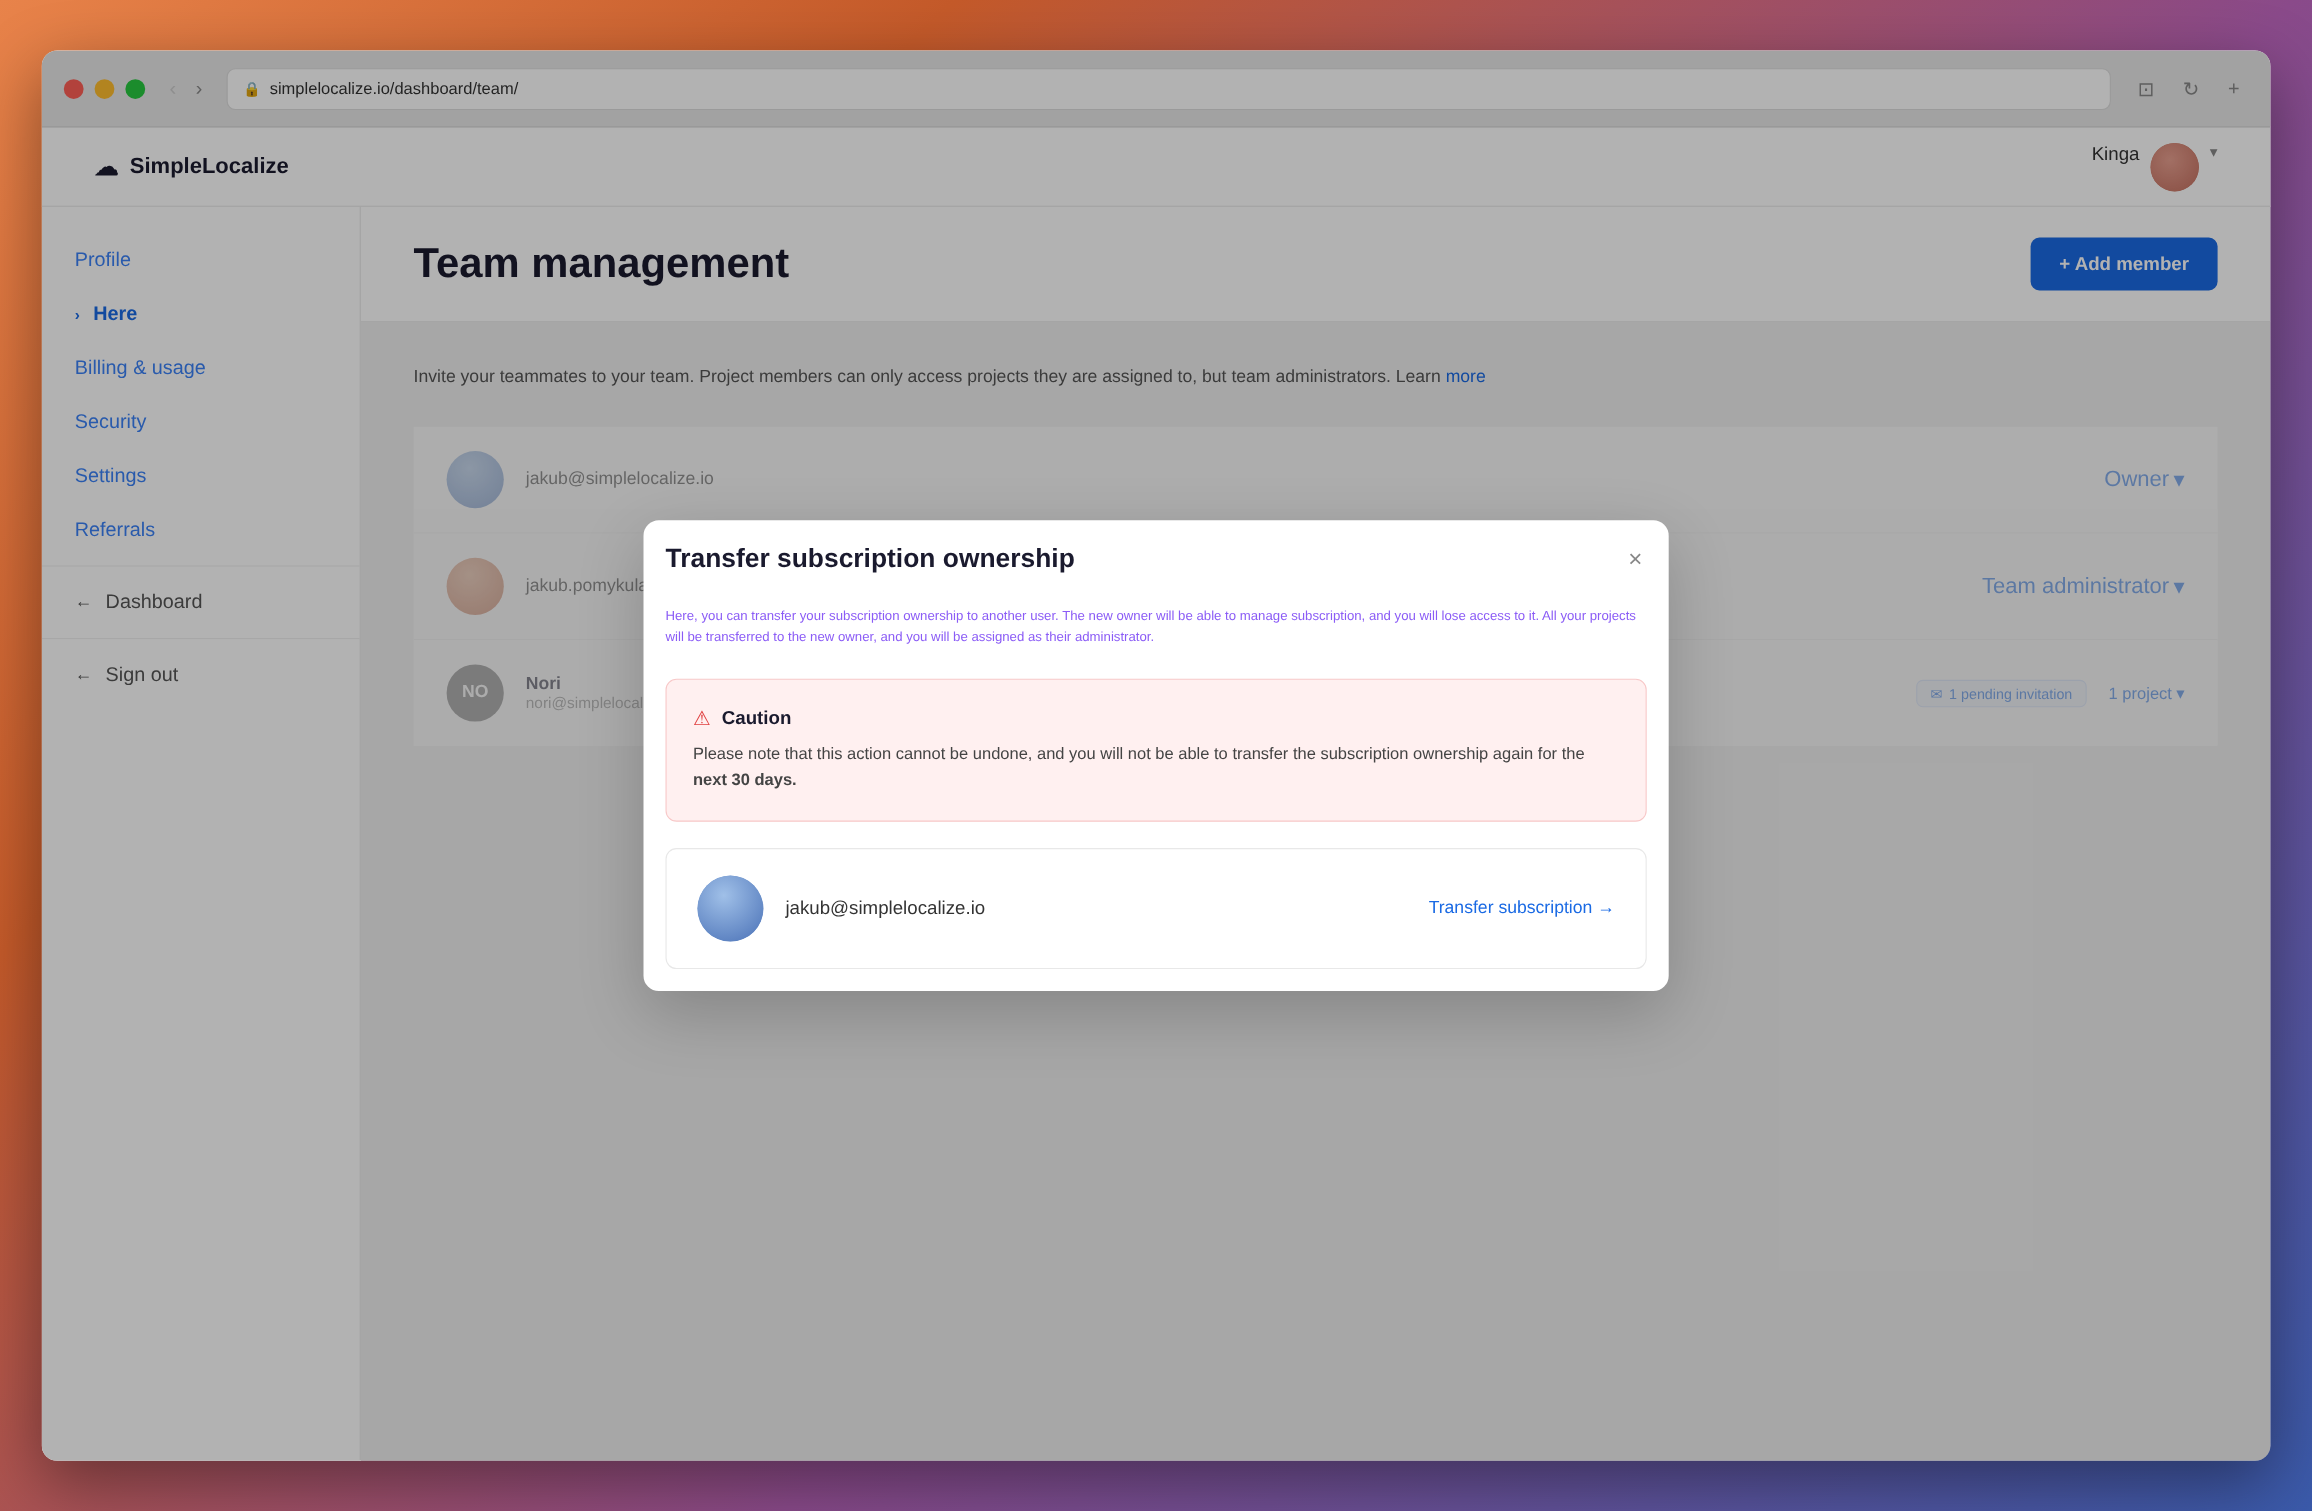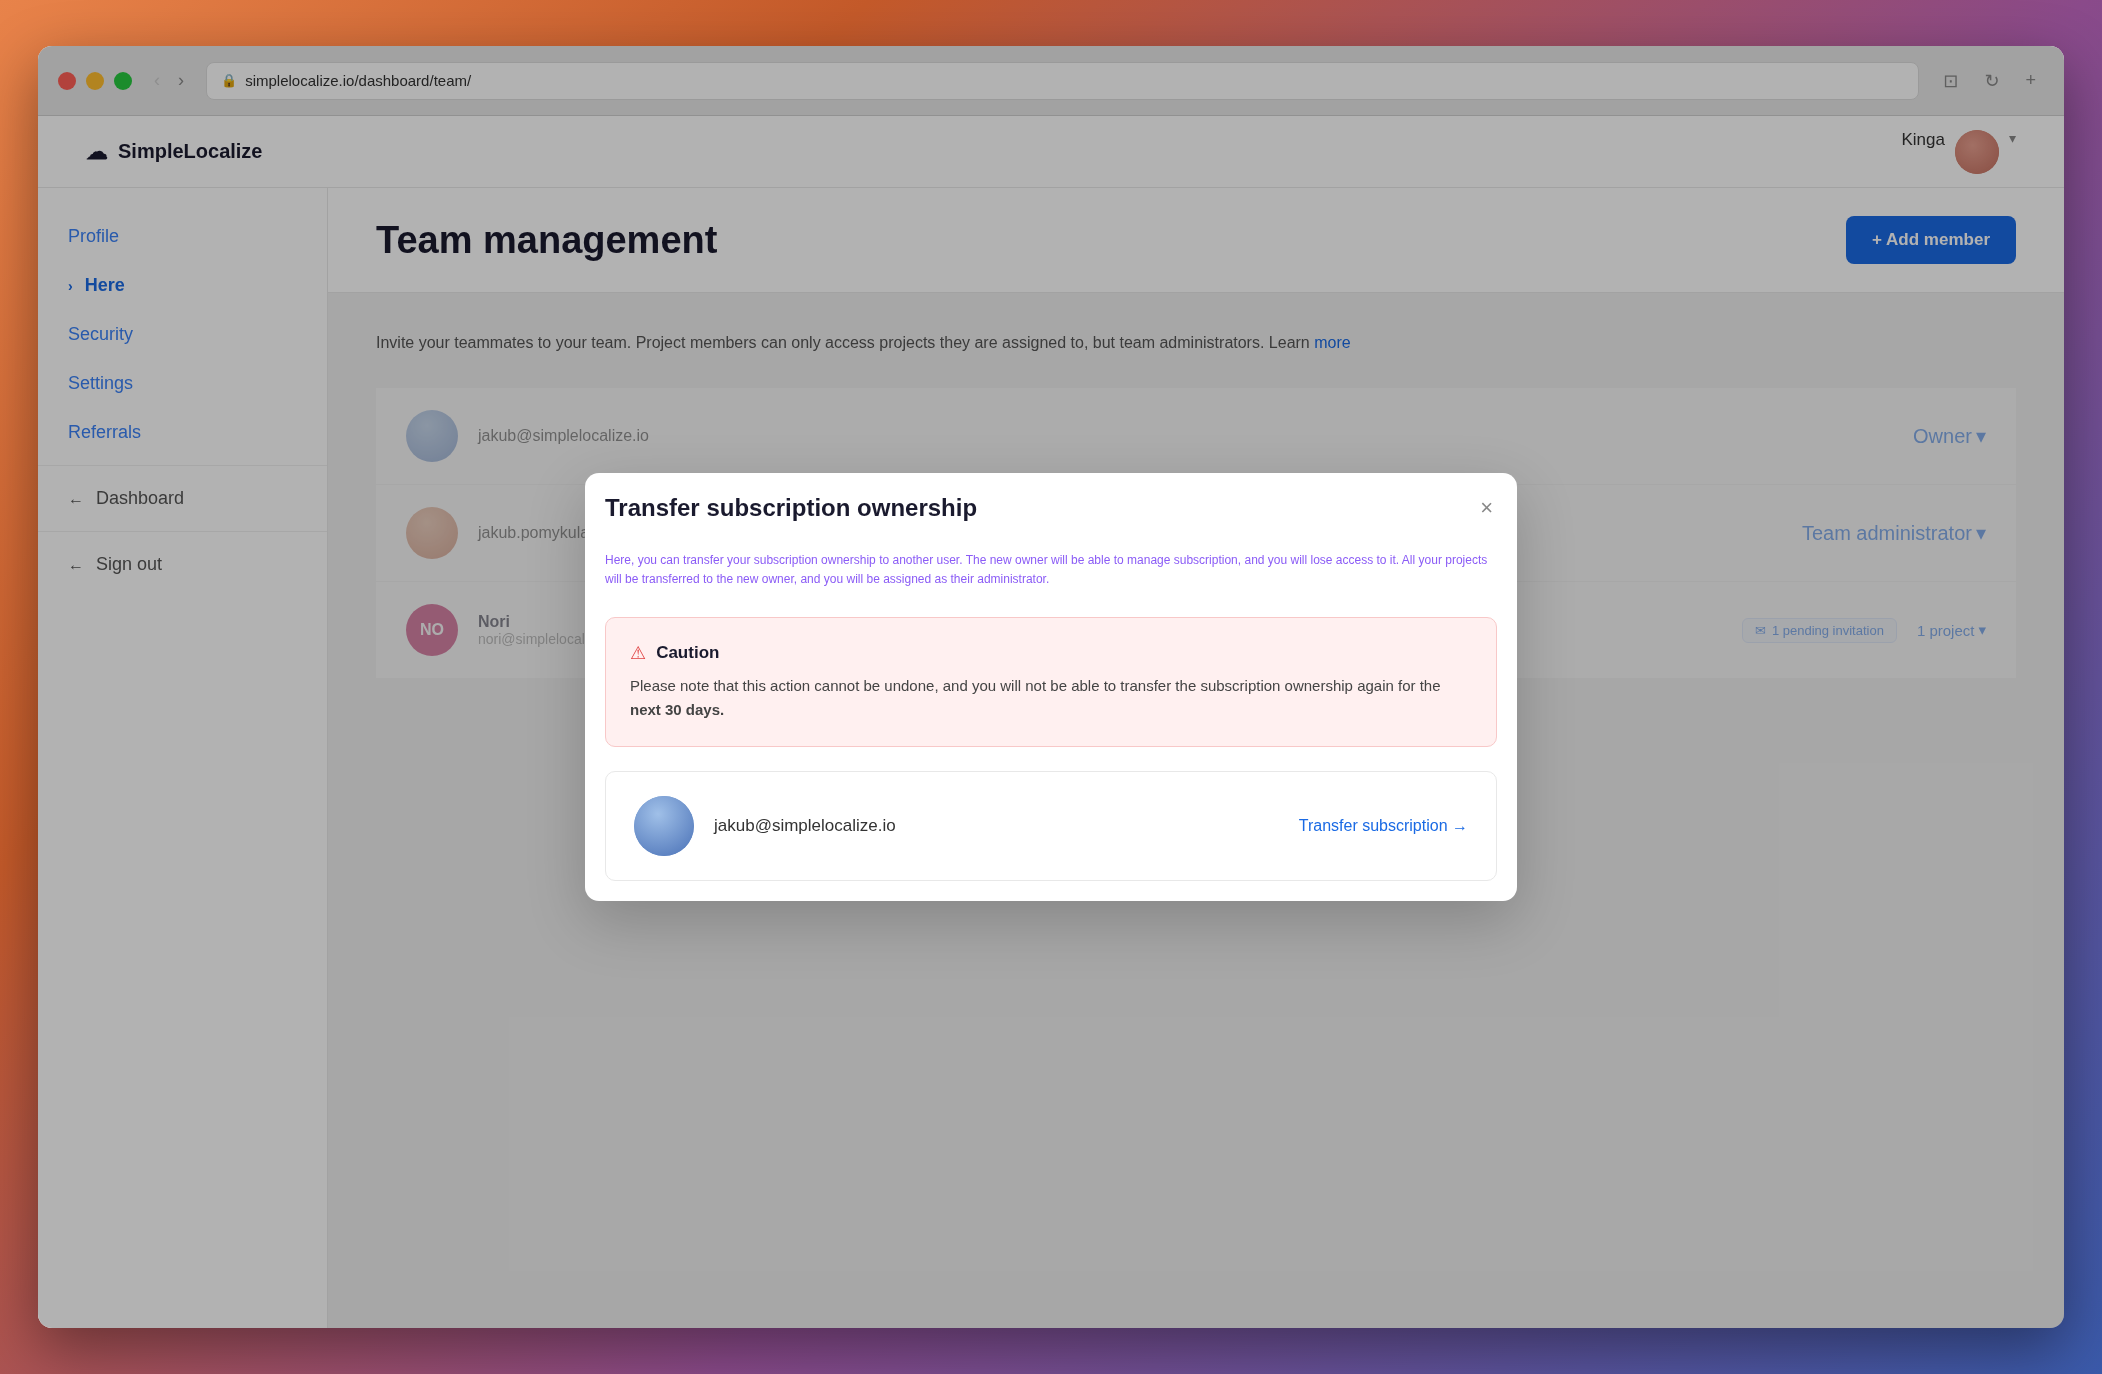--- a/index.html
+++ b/index.html
@@ -510,20 +510,23 @@
       <div class="sidebar">
         <div class="sidebar-nav">
           <div class="nav-item">
             <span>Profile</span>
           </div>
           <div class="nav-item active">
             <span class="chevron">›</span>
             <span>Here</span>
           </div>
           <div class="nav-item">
+            <span>Billing &amp; usage</span>
+          </div>
+          <div class="nav-item">
             <span>Security</span>
           </div>
           <div class="nav-item">
             <span>Settings</span>
           </div>
           <div class="nav-item">
             <span>Referrals</span>
           </div>
 
           <div class="nav-separator"></div>
@@ -567,21 +570,21 @@
             <div class="member-row-data">
               <div class="member-initials-avatar" style="background: radial-gradient(circle at 40% 30%, #e8b090, #c47050);"></div>
               <div class="member-info">
                 <div class="member-email" style="font-size:16px; color:#333;">jakub.pomykula@gmail.com</div>
               </div>
               <div class="member-role">
                 Team administrator <span>▾</span>
               </div>
             </div>
             <div class="member-row-data" style="border-bottom:none;">
-              <div class="member-initials-avatar" style="background: #be185d; color:white;">NO</div>
+              <div class="member-initials-avatar" style="background: #737373; color:white;">NO</div>
               <div class="member-info">
                 <div class="member-name">Nori</div>
                 <div class="member-email">nori@simplelocalize.io</div>
               </div>
               <div class="pending-badge">
                 <span>✉</span>
                 <span>1 pending invitation</span>
               </div>
               <div class="projects-link">
                 1 project <span>▾</span>

